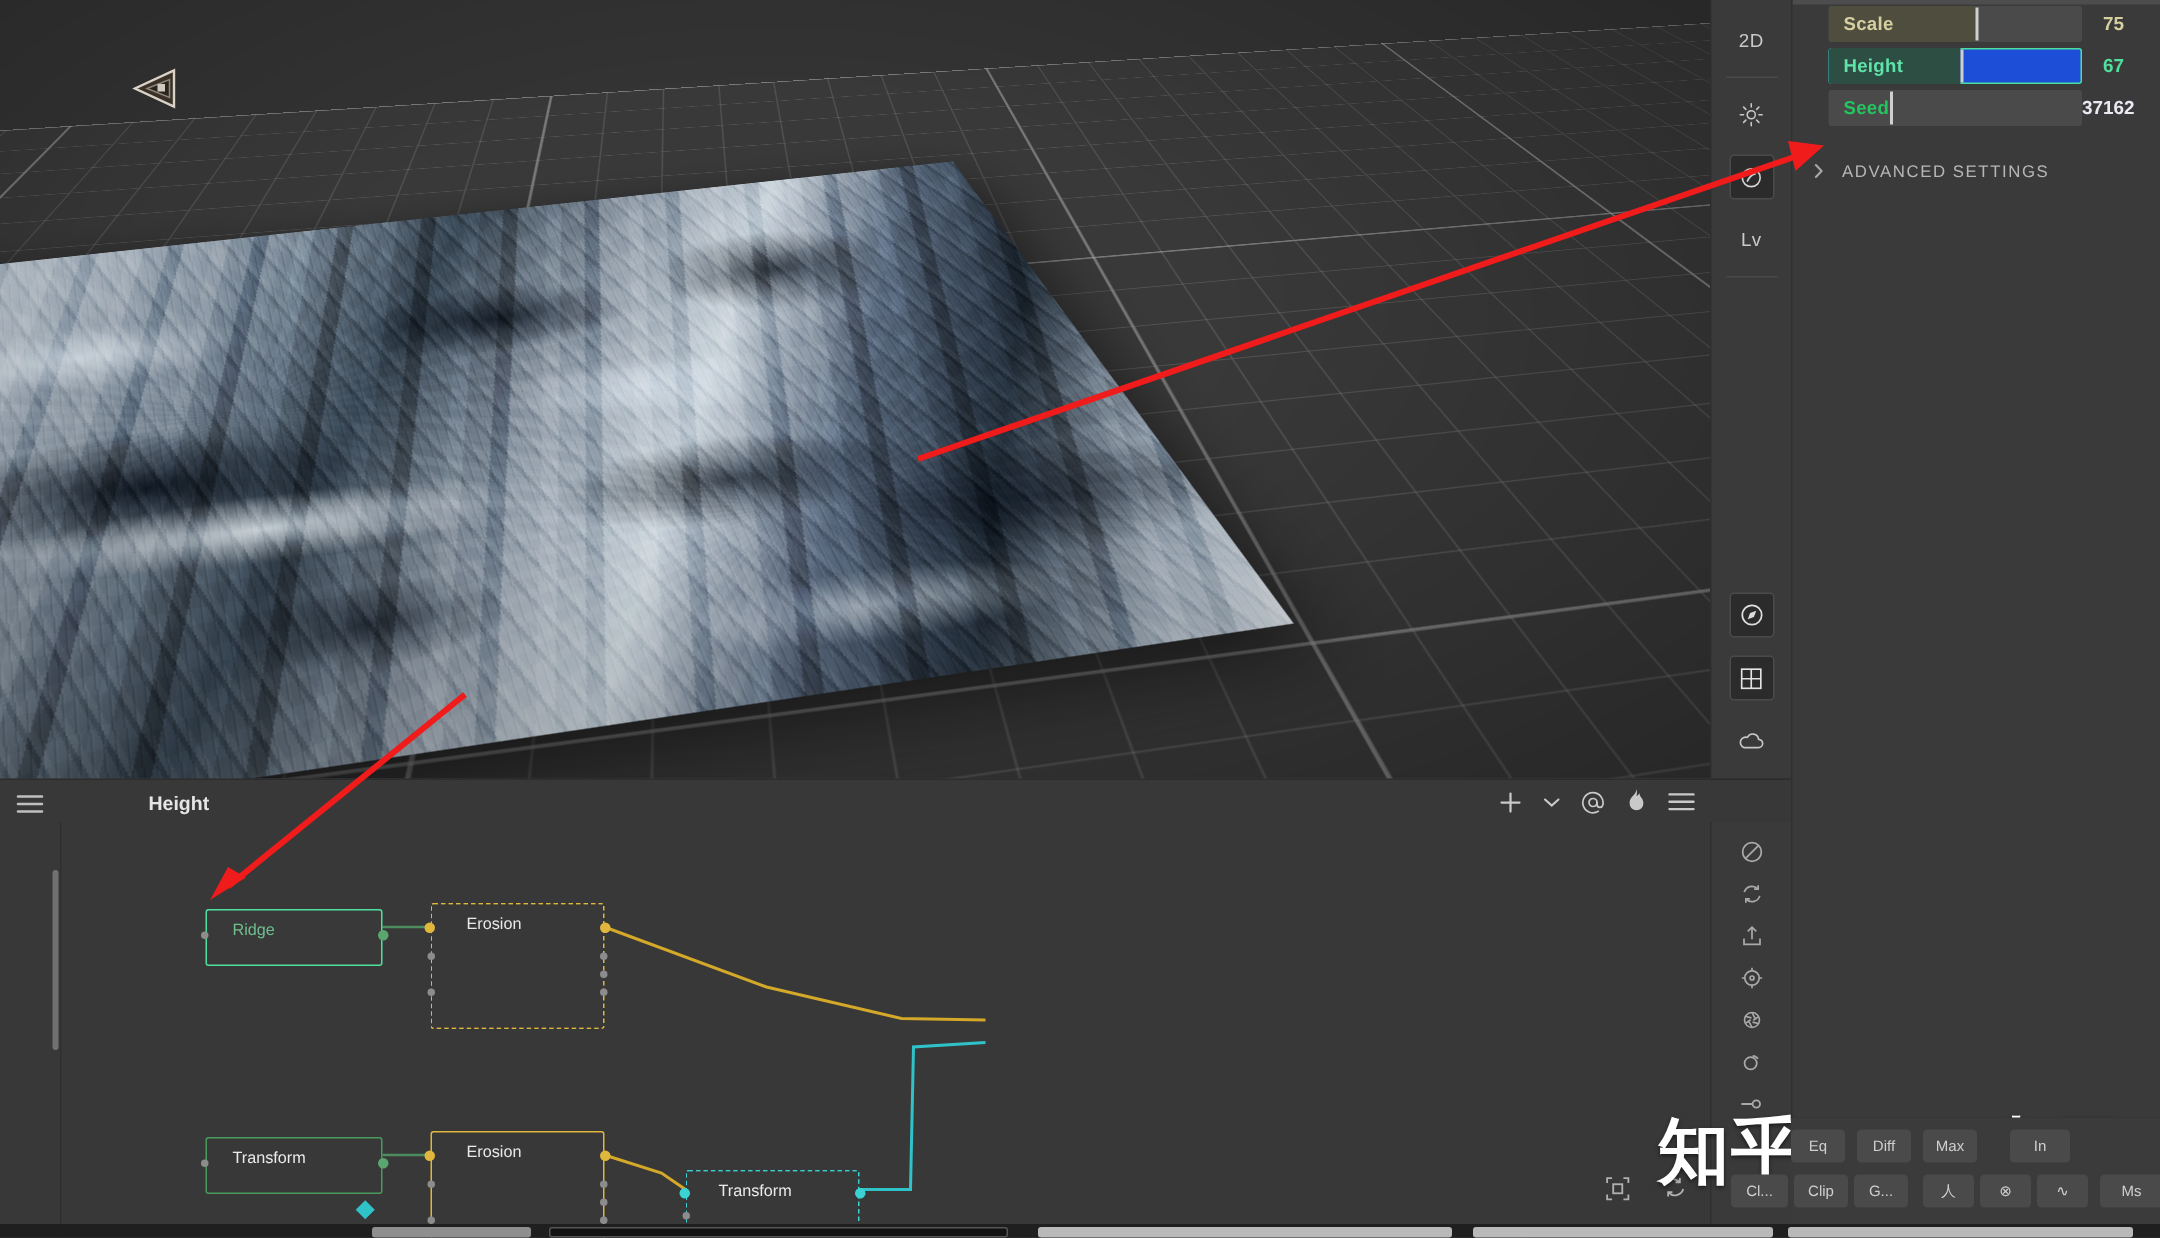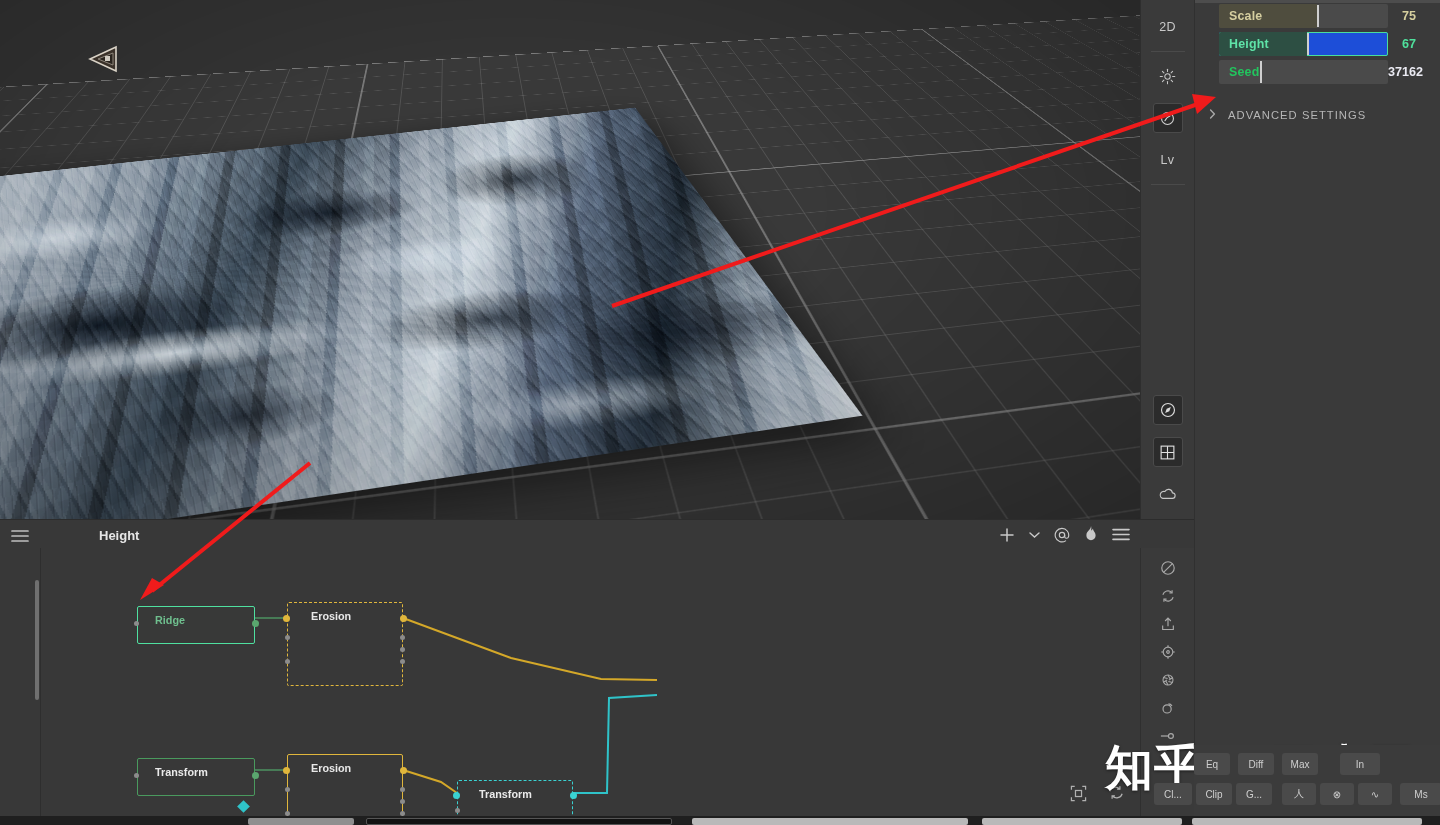--- a/index.html
+++ b/index.html
@@ -200,21 +200,21 @@
   .grail-btn { width:28px; height:28px; display:flex; align-items:center; justify-content:center; color:#a9a9a9; }
 
   #graph-bottom-tools { position:absolute; left:1070px; bottom:18px; display:flex; gap:20px; }
   .gb { color:#b0b0b0; }
 
   
   .node { position:absolute; }
   .node-box { position:absolute; inset:0; }
   .node-label {
     position:absolute; left:18px; top:8px;
-    font-size:10.8px; font-weight:bold; white-space:nowrap;
+    font-size:10.8px; font-weight:normal; white-space:nowrap;
   }
   .port { position:absolute; width:7px; height:7px; border-radius:50%; }
   .port.small { width:5px; height:5px; background:#8c8c8c; }
 
   
   #annot { position:absolute; inset:0; pointer-events:none; }
 
   
   #watermark {
     position:absolute; left:1105px; top:736px;

